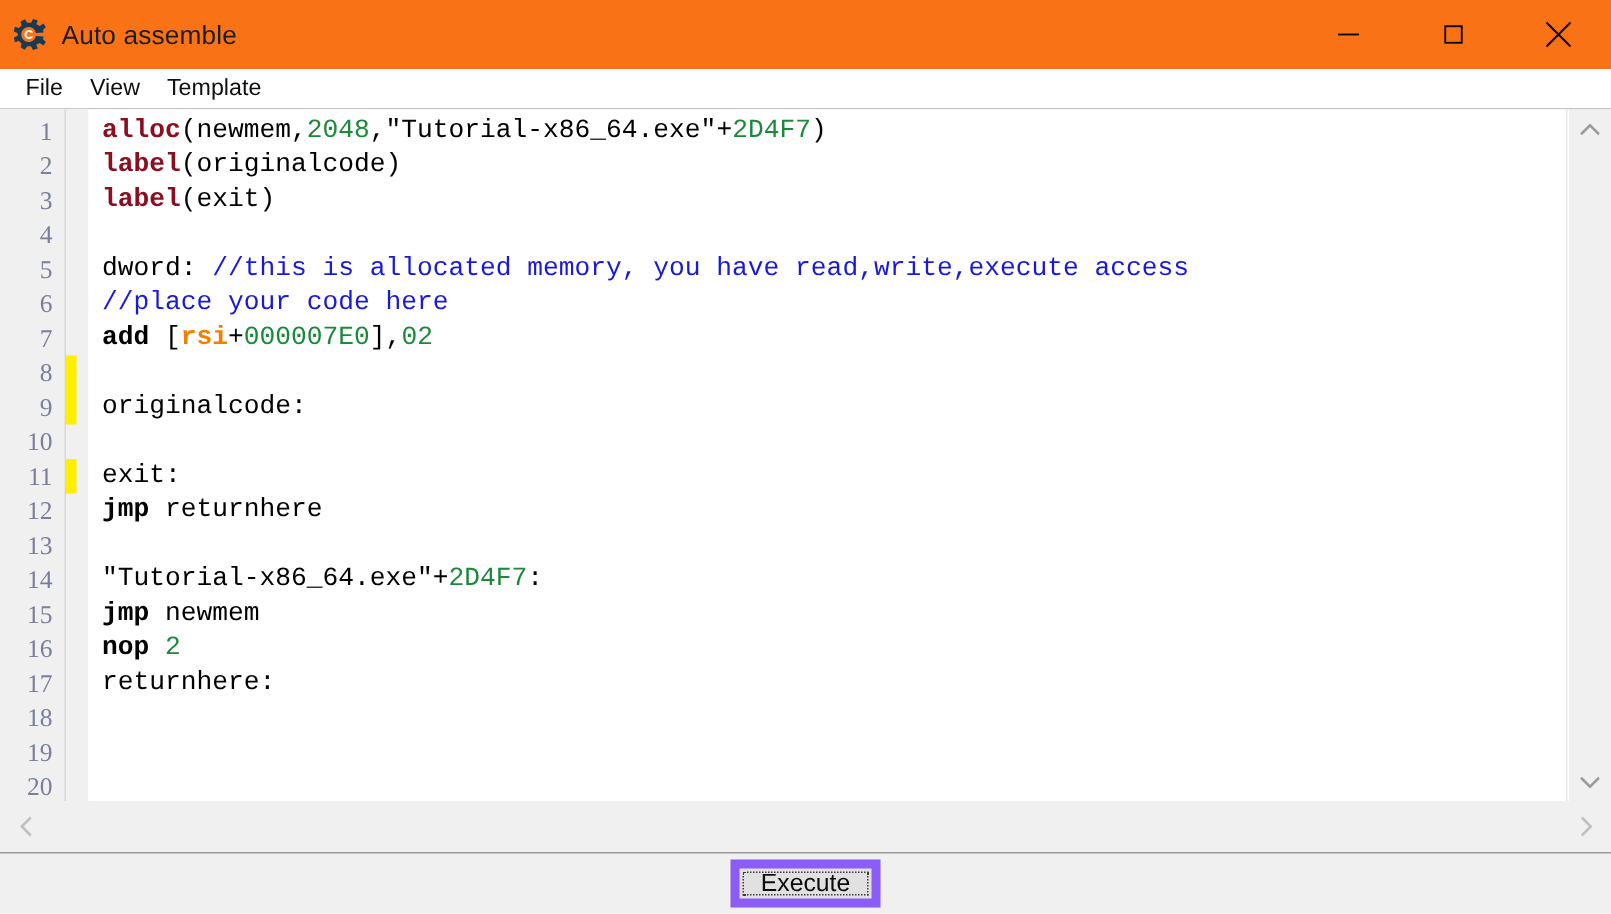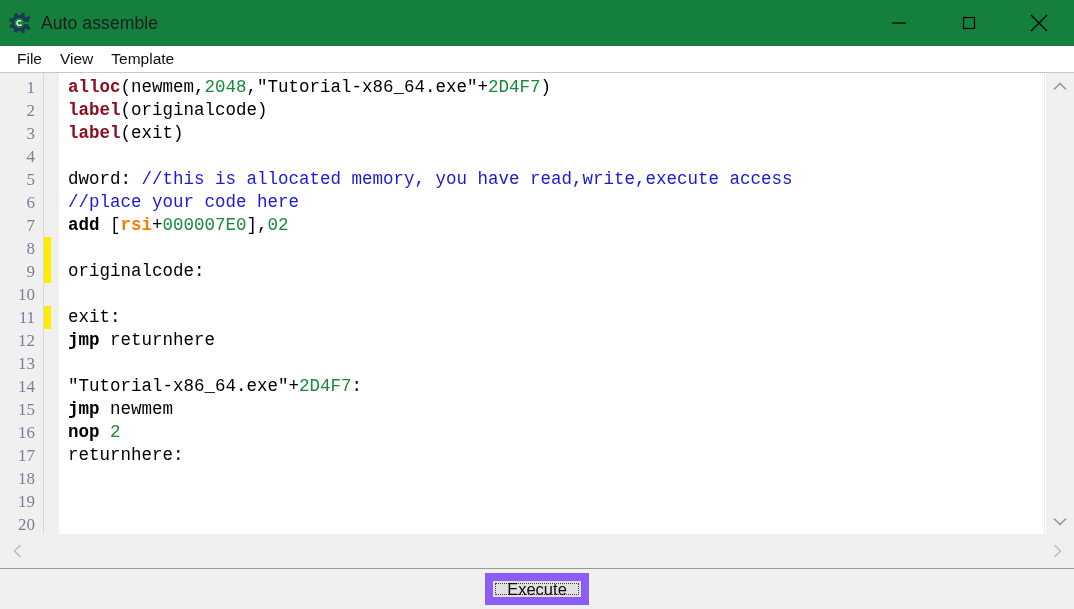--- a/index.html
+++ b/index.html
@@ -21,21 +21,21 @@
     background: #ffffff;
     display: flex;
     flex-direction: column;
     box-sizing: border-box;
   }
 
   
   .titlebar {
     height: 46px;
     flex: 0 0 46px;
-    background: #15803d;
+    background: #f97316;
     display: flex;
     align-items: center;
     position: relative;
   }
   .app-icon {
     width: 24px;
     height: 24px;
     margin-left: 9px;
     margin-right: 8px;
     flex: 0 0 24px;
@@ -215,21 +215,21 @@
     background: #f0f0f0;
     display: flex;
     align-items: center;
     justify-content: center;
     box-sizing: border-box;
   }
   .execute-btn {
     min-width: 90px;
     height: 32px;
     background: #e1e1e1;
-    border: 8px solid #8b5cf6;
+    border: 6px solid #8b5cf6;
     padding: 0 14px;
     font-family: "Liberation Sans", sans-serif;
     font-size: 16.5px;
     color: #0c0c0c;
     display: flex;
     align-items: center;
     justify-content: center;
     position: relative;
     box-sizing: border-box;
     cursor: default;

